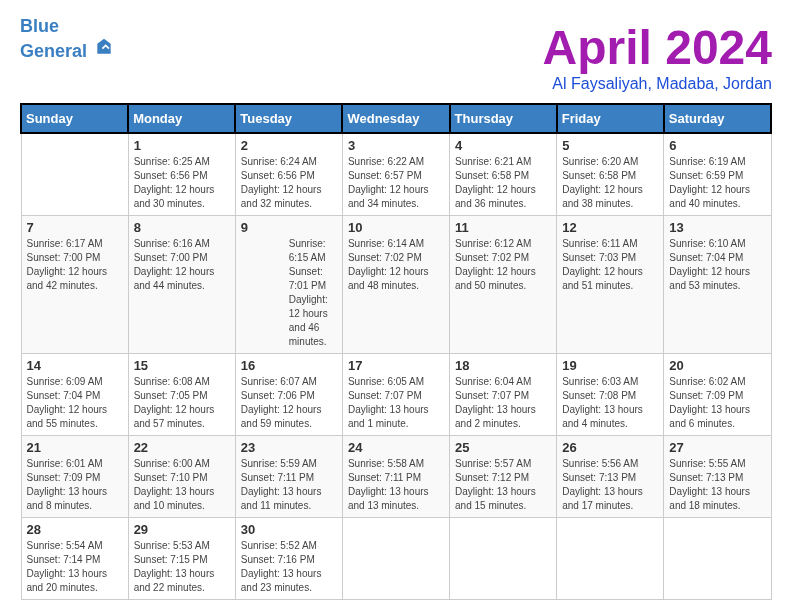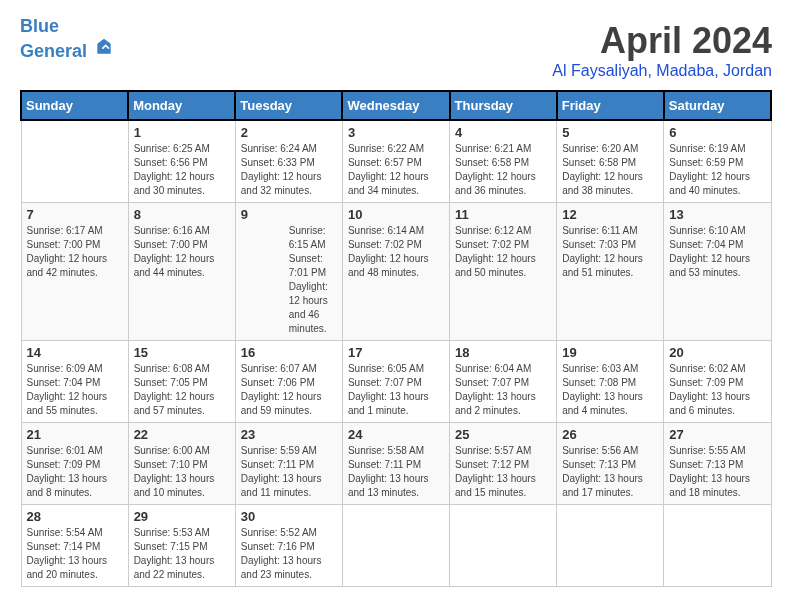--- a/index.html
+++ b/index.html
@@ -31,23 +31,23 @@
     }
     .logo-icon {
       width: 20px;
       height: 20px;
       margin-left: 2px;
     }
     .title-block {
       text-align: right;
     }
     .month-title {
-      font-size: 36px;
+      font-size: 48px;
       font-weight: bold;
-      color: #404040;
+      color: #a21caf;
     }
     .location {
       font-size: 16px;
       color: #1d4ed8;
     }
     table {
       width: 100%;
       border-collapse: collapse;
       font-size: 11px;
     }
@@ -130,21 +130,21 @@
         <td>
           <span class="day-number">1</span>
           <div class="day-info" style="white-space: pre-line;">Sunrise: 6:25 AM
 Sunset: 6:56 PM
 Daylight: 12 hours
 and 30 minutes.</div>
         </td>
         <td>
           <span class="day-number">2</span>
           <div class="day-info" style="white-space: pre-line;">Sunrise: 6:24 AM
-Sunset: 6:33 PM
+Sunset: 6:56 PM
 Daylight: 12 hours
 and 32 minutes.</div>
         </td>
         <td>
           <span class="day-number">3</span>
           <div class="day-info" style="white-space: pre-line;">Sunrise: 6:22 AM
 Sunset: 6:57 PM
 Daylight: 12 hours
 and 34 minutes.</div>
         </td>

